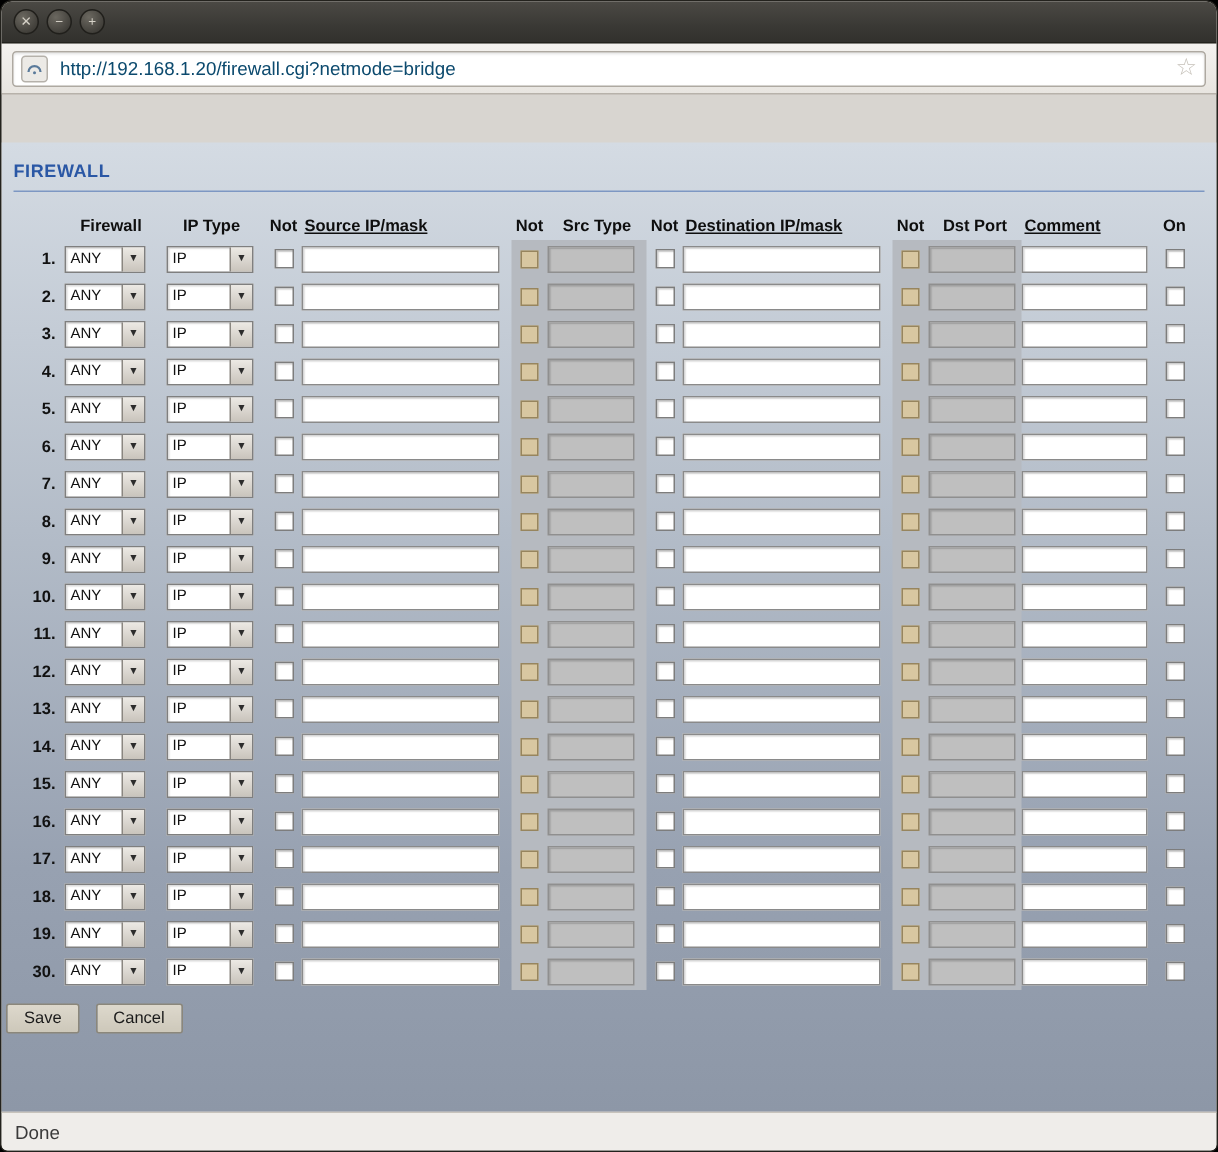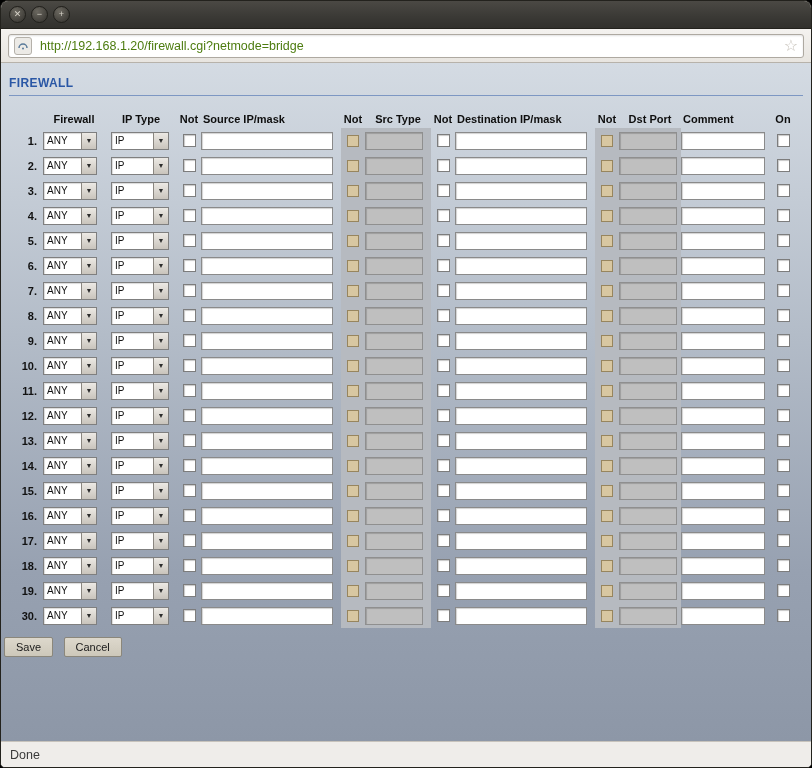--- a/index.html
+++ b/index.html
@@ -9,37 +9,37 @@
   
   .titlebar { height:28px; flex:0 0 28px; background:linear-gradient(#4b4944,#3a3935 60%,#32312d); display:flex; align-items:center; position:relative; border-bottom:1px solid #23221d; }
   .win-controls { position:absolute; left:8px; top:5px; display:flex; gap:5px; }
   .win-btn { width:17px; height:17px; border-radius:50%; background:radial-gradient(circle at 35% 30%, #6b6860, #403e39 75%); border:1px solid #201f1b; color:#d6d2c8; font-size:9px; line-height:15px; text-align:center; cursor:default; }
   .title-text { flex:1; text-align:center; color:#f1efe9; font-weight:bold; font-size:12.5px; text-shadow:0 1px 1px rgba(0,0,0,.5); }
 
   
   .toolbar { height:34px; flex:0 0 34px; background:linear-gradient(#f4f2ef,#e8e5e0); border-bottom:1px solid #b7b2aa; display:flex; align-items:center; padding:0 7px; }
   .url-field { flex:1; height:24px; background:#fff; border:1px solid #aeA9a1; border:1px solid #aea9a1; border-radius:3px; display:flex; align-items:center; padding:0 5px; gap:6px; box-shadow:inset 0 1px 2px rgba(0,0,0,.12); }
   .site-id { width:18px; height:18px; border-radius:3px; background:#eceae6; border:1px solid #b5b1aa; display:flex; align-items:center; justify-content:center; }
-  .url-input { flex:1; border:none; outline:none; background:transparent; font-size:12.5px; color:#4d7c0f; font-family:"Liberation Sans", sans-serif; }
+  .url-input { flex:1; border:none; outline:none; background:transparent; font-size:12.5px; color:#0c4a6e; font-family:"Liberation Sans", sans-serif; }
   .star { font-size:16px; color:#c6c1b9; line-height:1; }
 
   
-  .content { flex:1 1 auto; background:linear-gradient(180deg,#d4dbe3 0%, #b3bcc8 40%, #97a1b1 75%, #8d97a7 100%); overflow:hidden; position:relative; }
+  .content { flex:1 1 auto; background:linear-gradient(180deg,#d4dbe3 0%, #b3bcc8 40%, #97a1b1 75%, #8d97a7 100%); overflow:hidden; position:relative;margin-top:32px; }
   .page-heading-box { margin:10px 8px 0 8px; border-bottom:1px solid #7d97c3; padding-bottom:4px; }
   .page-heading { color:#2a57a5; font-weight:bold; font-size:12px; letter-spacing:.4px; }
 
   
   .table-wrap { position:relative; margin:10px 0 0 8px; width:786px; }
   .stripe { position:absolute; top:22px; height:500px; background:#b6bac0; z-index:0; }
   .stripe1 { left:332px; width:90px; }
   .stripe2 { left:586px; width:86px; }
   .trow { display:grid; grid-template-columns:34px 62px 72px 24px 140px 24px 66px 24px 140px 24px 62px 90px 24px; align-items:center; position:relative; z-index:1; height:25px; }
   .thead { height:22px; align-items:end; padding-bottom:3px; }
   .hc { font-weight:bold; font-size:11px; color:#0e0e0e; text-align:center; white-space:nowrap; }
-  .hc.left { text-align:left; padding-left:2px; }
+  .hc.left { text-align:left; padding-left:2px;text-decoration:underline; }
   .cell.num { font-weight:bold; font-size:11px; text-align:right; padding-right:6px; color:#111; }
   .cell.center { display:flex; justify-content:center; }
 
   .select { display:flex; height:18px; background:#fff; border:1px solid #7f7f7f; box-shadow:inset 1px 1px 1px rgba(0,0,0,.15); }
   .select.iface { width:54px; }
   .select.iptype { width:58px; margin-left:6px; }
   .sel-val { flex:1; font-size:10px; line-height:16px; padding:0 3px; color:#111; overflow:hidden; }
   .sel-btn { width:15px; flex:0 0 15px; background:linear-gradient(#ece9e4,#c9c4bc); border-left:1px solid #8a8680; font-size:7px; color:#2c2c2c; display:flex; align-items:center; justify-content:center; }
 
   .checkbox { width:13px; height:13px; background:#fff; border:1px solid #7d7d7d; box-shadow:inset 1px 1px 1px rgba(0,0,0,.22); display:inline-block; }

